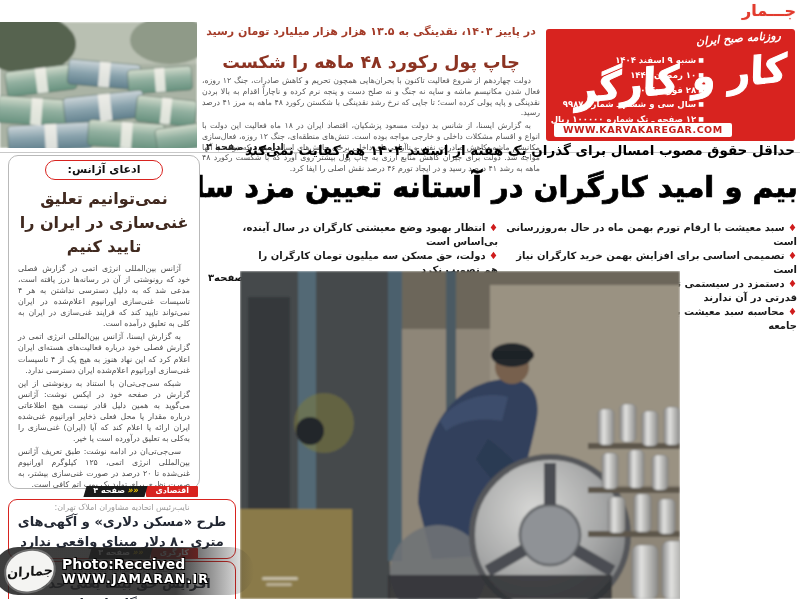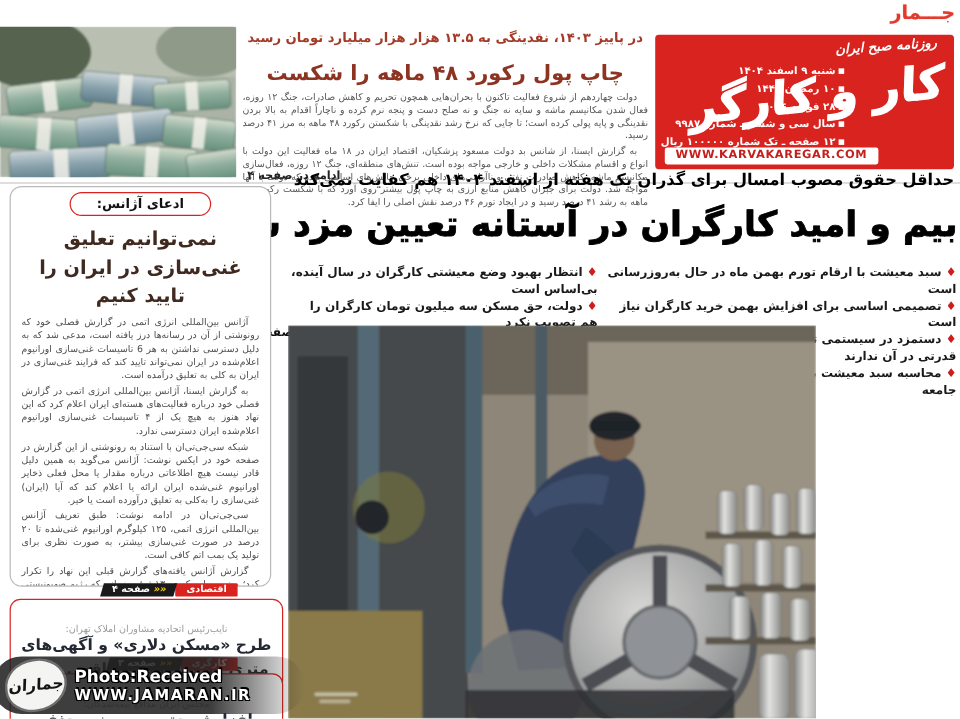--- a/index.html
+++ b/index.html
@@ -45,21 +45,21 @@
                    font-size:29px; font-weight:bold; color:#000; white-space:nowrap;
                    letter-spacing:-.3px; -webkit-text-stroke:.7px #000; }
   .bullets { position:absolute; left:240px; top:221px; width:557px; display:flex; gap:4px; }
   .b-col-r { width:295px; } .b-col-l { width:258px; }
   .bullet { font-size:10px; font-weight:bold; color:#1a1a1a; line-height:13.5px;
             text-align:right; margin-bottom:1px; }
   .bullet::before { content:"♦ "; color:#cf1c1c; }
   .page-ref { position:absolute; left:208px; top:272px; font-size:10px; font-weight:bold; color:#111; }
 
   
-  .agency { position:absolute; left:8px; top:155px; width:218px; height:334px;
+  .agency { position:absolute; left:8px; top:155px; width:192px; height:334px;
             border:1px solid #b9b9b9; border-radius:10px; background:#fff;
             padding-top:4px; overflow:hidden; }
   .agency-tag { width:118px; margin:0 auto; border:1.5px solid #d8231f; border-radius:14px;
                 text-align:center; font-size:11px; font-weight:bold; color:#111; padding:2px 0 3px; }
   .agency-headline { margin:7px 8px 4px; text-align:center; font-size:16px; font-weight:bold;
                      color:#40291f; line-height:1.5; }
   .agency-body { padding:0 9px; }
   .agency-body p { font-size:7.8px; color:#4c4c4c; text-align:justify; line-height:1.42;
                    text-indent:9px; margin-bottom:2px; }
 
@@ -68,21 +68,21 @@
   .sec1 { top:486px; } .sec2 { top:548px; }
   .sec-tab { display:flex; justify-content:flex-start; margin-right:38px; height:11px; }
   .tab-red { background:#d8231f; color:#fff; font-size:8px; font-weight:bold;
              padding:0 9px 1px; border-radius:1px; }
   .tab-black { background:#1a1a1a; color:#fff; font-size:8px; font-weight:bold;
                padding:0 8px 1px; transform:skewX(-16deg); margin-left:2px; }
   .tab-black > span { display:inline-block; transform:skewX(16deg); }
   .tab-chev { color:#ffd200; letter-spacing:-2px; margin-left:3px; }
   .sec-box { margin-top:2px; border:1.5px solid #d8231f; border-radius:9px; background:#fff;
              padding:3px 6px 6px; }
-  .sec-kicker { text-align:center; font-size:8px; color:#999;margin-top:17px; }
+  .sec-kicker { text-align:center; font-size:8px; color:#999; }
   .sec-headline { text-align:center; font-size:13px; font-weight:bold; color:#232833; line-height:1.55; }
 
   
   .worker-photo { position:absolute; left:240px; top:271px; width:440px; height:328px; overflow:hidden; }
 
   
   .watermark { position:absolute; left:-6px; top:547px; width:260px; height:48px; direction:ltr;
                background:linear-gradient(90deg, rgba(35,35,35,.88) 0%, rgba(35,35,35,.88) 70%, rgba(35,35,35,0) 100%);
                border-radius:24px; display:flex; align-items:center; z-index:5; }
   .wm-logo { width:48px; height:40px; background:#f4f4f2; border-radius:52% 48% 55% 45%;
@@ -188,21 +188,21 @@
       <div class="bullet">دولت، حق مسکن سه میلیون تومان کارگران را هم تصویب نکرد</div>
       <div class="bullet">حق مسکن باید گره‌ای از مشکلات کارگران را باز کند</div>
     </div>
   </div>
   <div class="page-ref">صفحه۳</div>
 
   <div class="agency">
     <div class="agency-tag">ادعای آژانس:</div>
     <div class="agency-headline">نمی‌توانیم تعلیق غنی‌سازی در ایران را تایید کنیم</div>
     <div class="agency-body">
-      <p>آژانس بین‌المللی انرژی اتمی در گزارش فصلی خود که رونوشتی از آن در رسانه‌ها درز یافته است، مدعی شد که به دلیل دسترسی نداشتن به هر 6 تاسیسات غنی‌سازی اورانیوم اعلام‌شده در ایران نمی‌تواند تایید کند که فرایند غنی‌سازی در ایران به کلی به تعلیق درآمده است.</p>
+      <p>آژانس بین‌المللی انرژی اتمی در گزارش فصلی خود که رونوشتی از آن در رسانه‌ها درز یافته است، مدعی شد که به دلیل دسترسی نداشتن به هر ۴ تاسیسات غنی‌سازی اورانیوم اعلام‌شده در ایران نمی‌تواند تایید کند که فرایند غنی‌سازی در ایران به کلی به تعلیق درآمده است.</p>
       <p>به گزارش ایسنا، آژانس بین‌المللی انرژی اتمی در گزارش فصلی خود درباره فعالیت‌های هسته‌ای ایران اعلام کرد که این نهاد هنوز به هیچ یک از ۴ تاسیسات غنی‌سازی اورانیوم اعلام‌شده ایران دسترسی ندارد.</p>
       <p>شبکه سی‌جی‌تی‌ان با استناد به رونوشتی از این گزارش در صفحه خود در ایکس نوشت: آژانس می‌گوید به همین دلیل قادر نیست هیچ اطلاعاتی درباره مقدار یا محل فعلی ذخایر اورانیوم غنی‌شده ایران ارائه یا اعلام کند که آیا (ایران) غنی‌سازی را به‌کلی به تعلیق درآورده است یا خیر.</p>
       <p>سی‌جی‌تی‌ان در ادامه نوشت: طبق تعریف آژانس بین‌المللی انرژی اتمی، ۱۲۵ کیلوگرم اورانیوم غنی‌شده تا ۲۰ درصد در صورت غنی‌سازی بیشتر، به صورت نظری برای تولید یک بمب اتم کافی است.</p>
       <p>گزارش آژانس یافته‌های گزارش قبلی این نهاد را تکرار کرد؛ مبنی بر این که در ۱۳ ژوئن، زمانی که رژیم صهیونیستی حملات تجاوزانه علیه ایران را آغاز کرد، برآورد می‌شود که ذخایر اورانیوم غنی‌شده ایران حدود ۹۸۷۴.۹ کیلوگرم بوده است.</p>
 
     </div>
 
   </div>
 
   <div class="section sec1">

